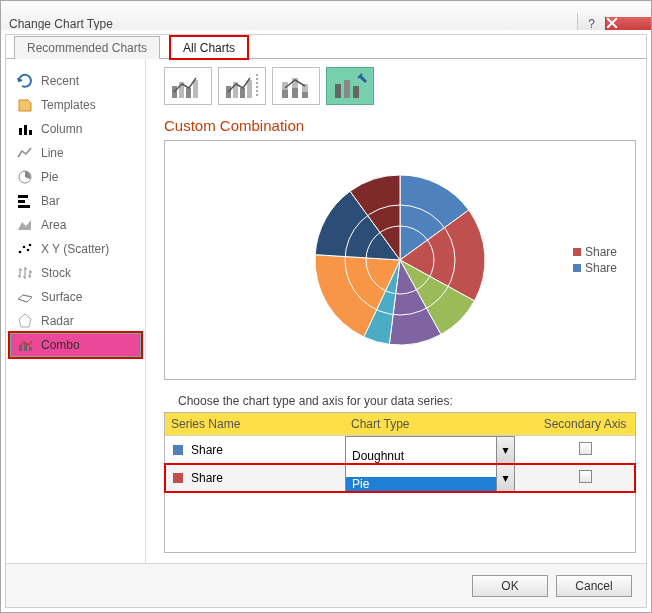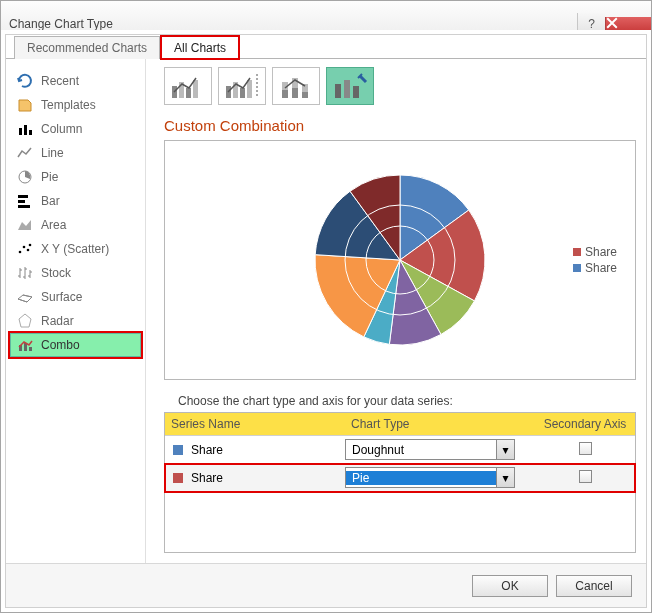--- a/index.html
+++ b/index.html
@@ -11,32 +11,32 @@
 .tb-btn { width: 28px; height: 22px; display:flex; align-items:center; justify-content:center; border-left:1px solid #c7c7c7; background:linear-gradient(#f7f7f7,#e3e3e3); color:#555;}
 .tb-close { width:46px; background: linear-gradient(#e06060,#c83a3a); color:#fff; border-left:1px solid #b04040;}
 .tb-close svg { width:12px; height:12px;}
 
 
 .frame { position:absolute; top:30px; left:0; right:0; bottom:0; border:1px solid #a5a5a5; border-top:none; background:#fff; }
 .inner { position:absolute; inset:4px; border:1px solid #d0d0d0; background:#fff;}
 
 
 .tabs { height:24px; display:flex; align-items:flex-end; padding-left:8px; border-bottom:1px solid #b5b5b5; position:relative;}
-.tab { padding:4px 12px; border:1px solid #b5b5b5; border-bottom:none; background:#f4f4f4; margin-right:1px; position:relative; top:1px; color:#666;}
+.tab { padding:4px 12px; border:1px solid #b5b5b5; border-bottom:none; background:#f4f4f4; margin-right:10px; position:relative; top:1px; color:#666;}
 .tab.active { background:#fff; color:#222; z-index:2; }
 .hl-red { outline:2px solid #e00000; outline-offset:-1px; }
 
 
 .body { display:flex; height:calc(100% - 24px - 44px); }
 
 
 .sidebar { width:140px; padding:10px 4px 4px 4px; border-right:1px solid #e0e0e0;}
 .sb-item { display:flex; align-items:center; gap:8px; padding:3px 6px; color:#666; cursor:default; border:1px solid transparent;}
 .sb-item .ico { width:16px; height:16px; display:flex; align-items:center; justify-content:center; color:#888;}
-.sb-item.sel { background:#86efac; border:1px solid #60b89f; color:#333;}
+.sb-item.sel { background:#ec4899; border:1px solid #60b89f; color:#333;}
 .sb-item.hl { outline:2px solid #e00000; outline-offset:0; }
 
 
 .main { flex:1; padding:8px 10px 10px 18px; display:flex; flex-direction:column; }
 .subtype-row { display:flex; gap:6px; margin-bottom:8px; }
 .st { width:48px; height:38px; border:1px solid #c0c0c0; display:flex; align-items:center; justify-content:center; background:#fff;}
 .st.sel { background:#77cfae; border-color:#4fae8c; }
 .st svg { width:36px; height:28px; }
 
 .section-title { font-size:15px; color:#c2410c; margin:4px 0 6px 0; font-weight:300;}
@@ -48,21 +48,21 @@
 .series-label { margin:14px 0 4px 14px; color:#444;}
 .series-grid { border:1px solid #b8b8b8; background:#fff;}
 .sg-head { display:flex; border-bottom:1px solid #d0d0d0; background:#fde047;}
 .sg-head > div { padding:4px 6px; color:#555;}
 .sg-row { display:flex; align-items:center; height:28px; border-bottom:1px solid #eee;}
 .sg-row.hl { outline:2px solid #e00000; outline-offset:-1px; background:#f4f4f4;}
 .col-name { width:180px; display:flex; align-items:center; gap:8px; padding-left:8px;}
 .col-type { width:190px; }
 .col-axis { flex:1; text-align:center;}
 .sw2 { width:10px; height:10px; display:inline-block;}
-.dd { width:170px; height:21px; border:1px solid #8a8a8a; display:flex; align-items:center; background:#fff;}
+.dd { width:170px; height:28px; border:1px solid #8a8a8a; display:flex; align-items:flex-end; background:#fff;}
 .dd .dd-label { flex:1; padding:0 6px; }
 .dd .dd-btn { width:18px; height:100%; border-left:1px solid #8a8a8a; background:linear-gradient(#f0f0f0,#d8d8d8); display:flex; align-items:center; justify-content:center;}
 .dd.sel .dd-label { background:#1e7fd6; color:#fff;}
 .chk { width:13px; height:13px; border:1px solid #888; display:inline-block; background:linear-gradient(#fff,#e8e8e8);}
 .sg-pad { height:60px; background:#fff;}
 
 
 .footer { position:absolute; bottom:0; left:0; right:0; height:44px; border-top:1px solid #d8d8d8; display:flex; align-items:center; justify-content:flex-end; gap:8px; padding-right:14px; background:#f6f6f6;}
 .btn { min-width:76px; height:22px; border:1px solid #9a9a9a; background:linear-gradient(#fdfdfd,#e4e4e4); display:flex; align-items:center; justify-content:center; color:#333;}
 </style>

